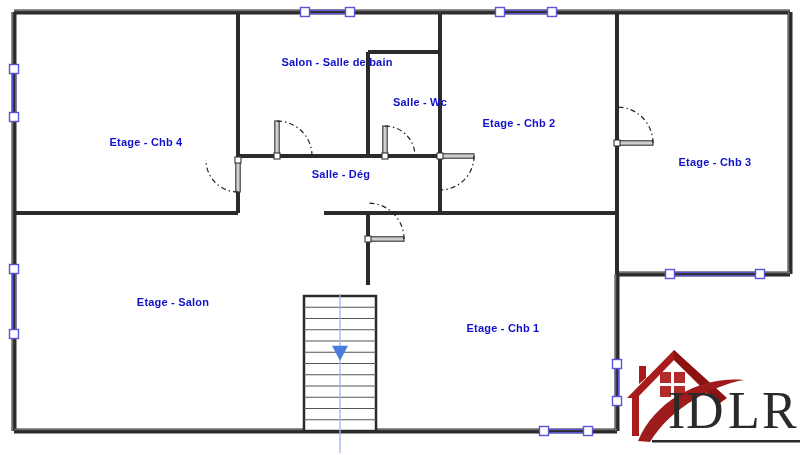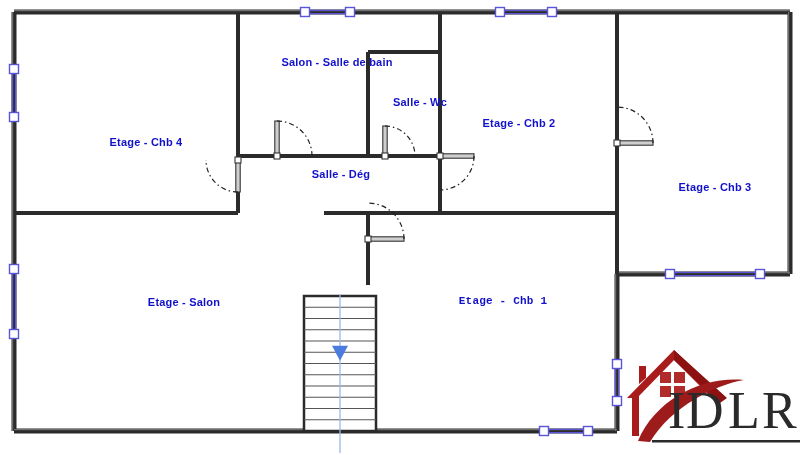--- a/index.html
+++ b/index.html
@@ -172,24 +172,24 @@
           <path d="M404 239 A 36 36 0 0 0 368 203" fill="none" stroke="#222222" stroke-width="1.2" stroke-dasharray="5 3 1.5 3"></path>
         </g>
       </g>
   </svg>
 
   <div id="room-labels">
       <div class="room-label" style="left: 146px; top: 102px; margin-top: 40px;">Etage - Chb 4</div>
       <div class="room-label" style="left: 337px; top: 62px;">Salon - Salle de bain</div>
       <div class="room-label" style="left: 420px; top: 102px;">Salle - Wc</div>
       <div class="room-label" style="left: 503px; top: 123px; margin-left: 16px;">Etage - Chb 2</div>
-      <div class="room-label" style="left: 715px; top: 162px; margin-top: 25px;">Etage - Chb 3</div>
+      <div class="room-label" style="left: 715px; top: 162px;">Etage - Chb 3</div>
       <div class="room-label" style="left: 341px; top: 174px;">Salle - Dég</div>
-      <div class="room-label" style="left: 184px; top: 302px;">Etage - Salon</div>
-      <div class="room-label" style="left: 503px; top: 301px; font-family: Liberation Mono, monospace;">Etage - Chb 1</div>
+      <div class="room-label" style="left: 173px; top: 302px;">Etage - Salon</div>
+      <div class="room-label" style="left: 503px; top: 328px;">Etage - Chb 1</div>
     </div>
 
   <div id="logo-wrap">
     <svg id="logo-svg" viewBox="0 0 188 112">
 
       <g>
         <path d="M20 100 L20 62 L15 62 L62 14 L110 60 L104 66 L62 24 L27 60 L27 100 Z" fill="#a81c1c"></path>
         <path d="M27 30 L27 48 L34 42 L34 30 Z" fill="#a81c1c"></path>
         <path d="M62 14 L115 62 L108 67 L62 24 Z" fill="#8c1212"></path>
       </g>

